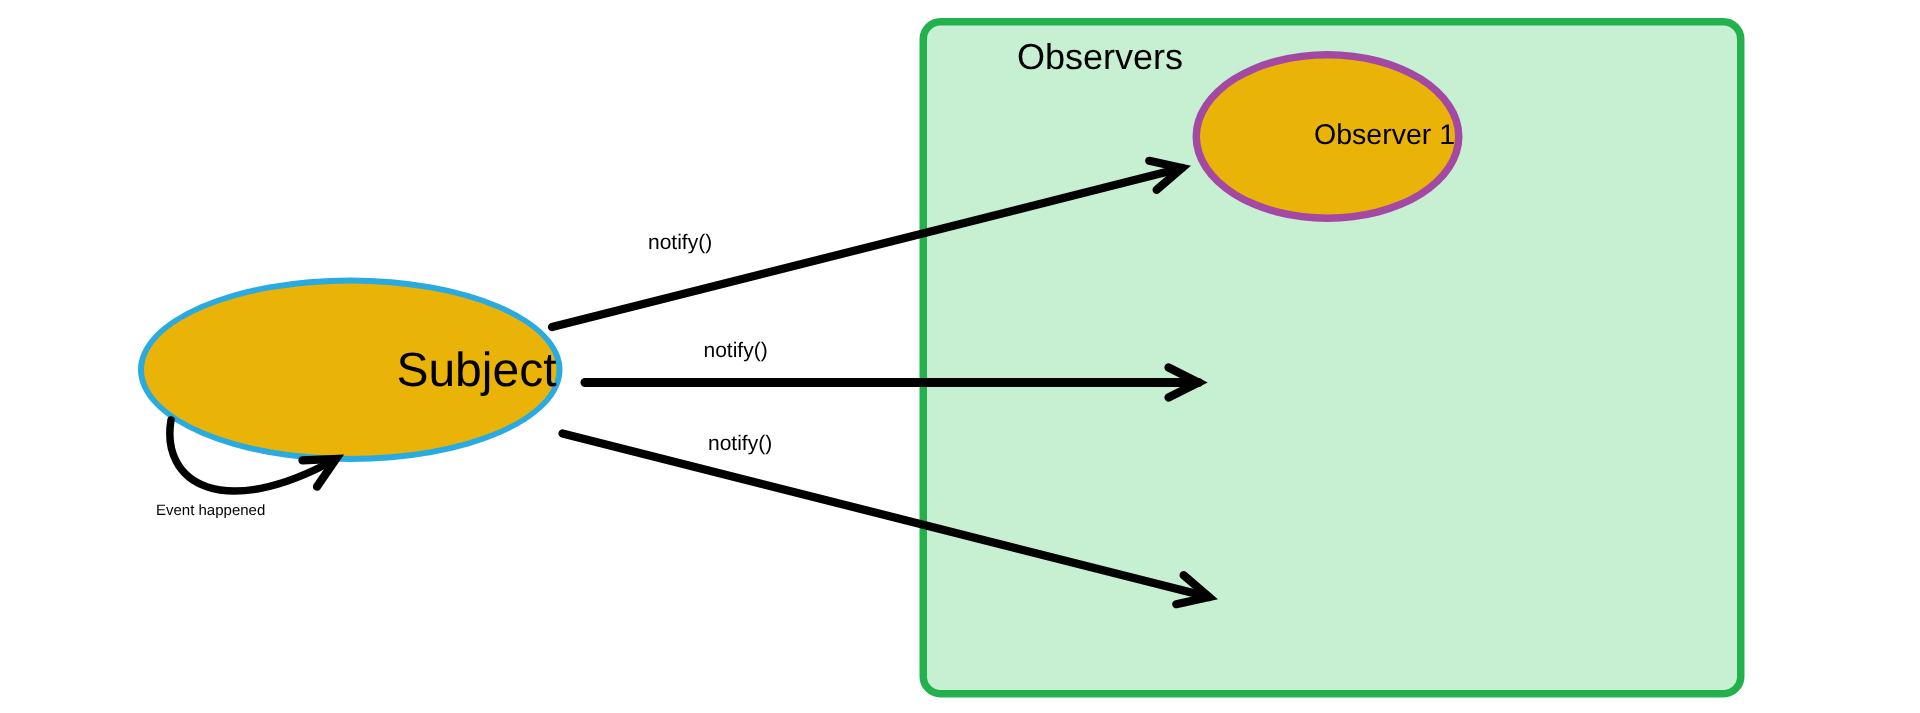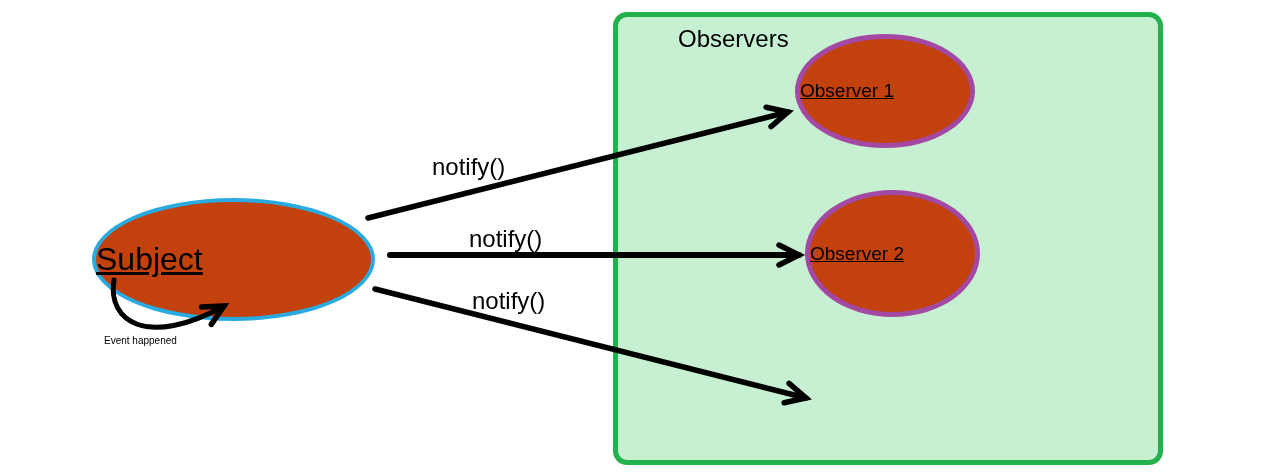--- a/index.html
+++ b/index.html
@@ -34,32 +34,31 @@
     font-size: 24px;
     color: var(--text, #000000);
     z-index: 2;
     white-space: nowrap;
     margin-left: 24px;
   }
   .node {
     position: absolute;
     display: flex;
     align-items: center;
-    justify-content: flex-start;
+    justify-content: flex-end;
     box-sizing: border-box;
     border-radius: 50%;
-    background: #c2410c;
+    background: #eab308;
     color: var(--text, #000000);
     z-index: 3;
     text-align: center;
-    text-decoration: underline;
   }
   .subject {
     left: 92px;
-    top: 198px;
+    top: 185px;
     width: 283px;
     height: 123px;
     border: 4px solid var(--subject-border, #29ABE2);
     font-size: 32px;
   }
   .observer {
     border: 5px solid var(--observer-border, #A349A4);
     font-size: 19px;
   }
   .observer-1 { left: 795px; top: 34px;  width: 180px; height: 114px; }
@@ -80,21 +79,21 @@
     stroke-linecap: round;
   }
   .arrowhead-path {
     stroke: var(--arrow, #000000);
     fill: none;
     stroke-linecap: round;
     stroke-linejoin: miter;
   }
   .edge-label {
     position: absolute;
-    font-size: 24px;
+    font-size: 14px;
     color: var(--text, #000000);
     z-index: 5;
     white-space: nowrap;
   }
   .notify-1 { left: 432px; top: 153px; }
   .notify-2 { left: 469px; top: 225px; }
   .notify-3 { left: 472px; top: 287px; }
   .event-label {
     position: absolute;
     left: 104px;
@@ -125,23 +124,20 @@
     <path class="edge" d="M 114 280 C 107 322, 148 348, 224 306" stroke-width="5" marker-end="url(#ah)"></path>
   </svg>
 
   <div class="node subject">
     <span>Subject</span>
   </div>
 
   <div class="node observer observer-1">
     <span>Observer 1</span>
   </div>
-  <div class="node observer observer-2">
-    <span>Observer 2</span>
-  </div>
 
   <div class="edge-label notify-1">notify()</div>
   <div class="edge-label notify-2">notify()</div>
   <div class="edge-label notify-3">notify()</div>
 
   <div class="event-label">Event happened</div>
 
 </div>
 
 </body></html>

